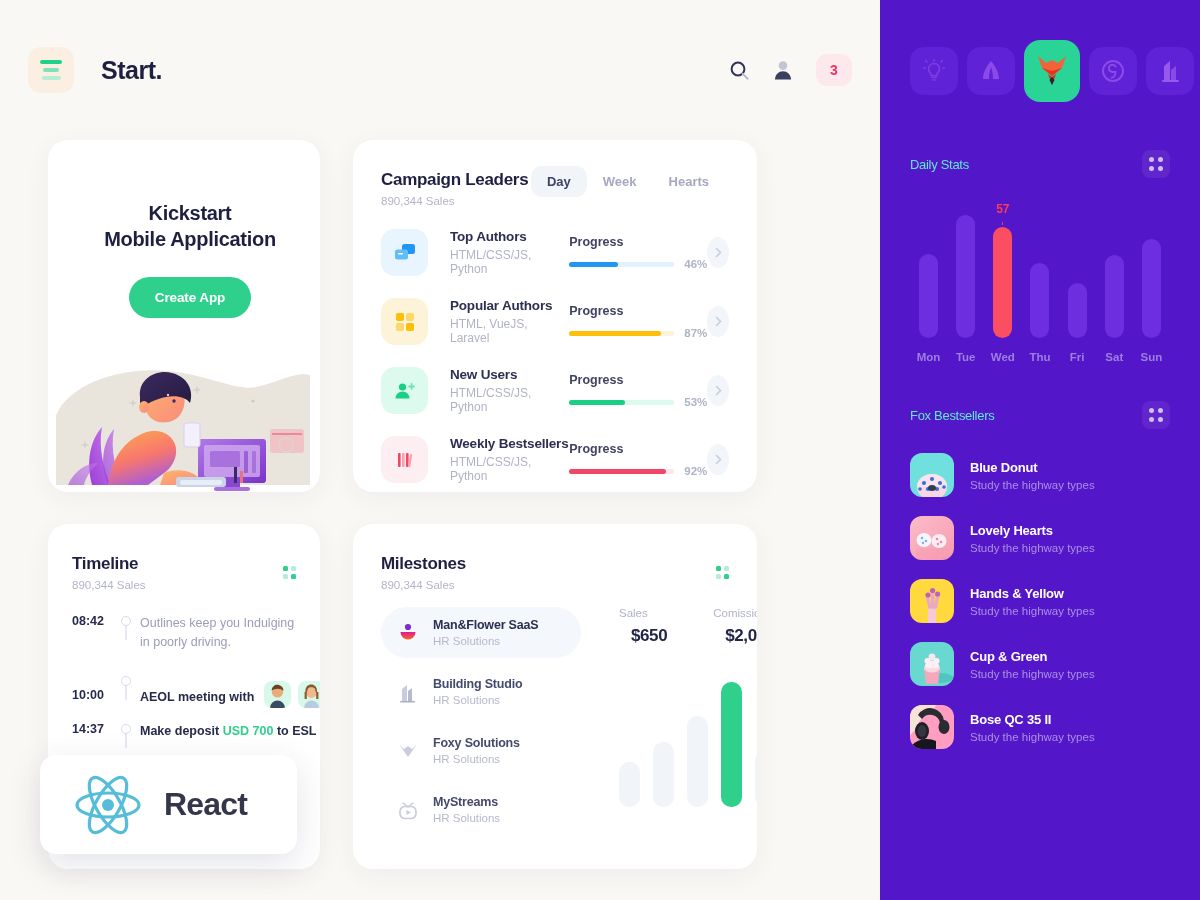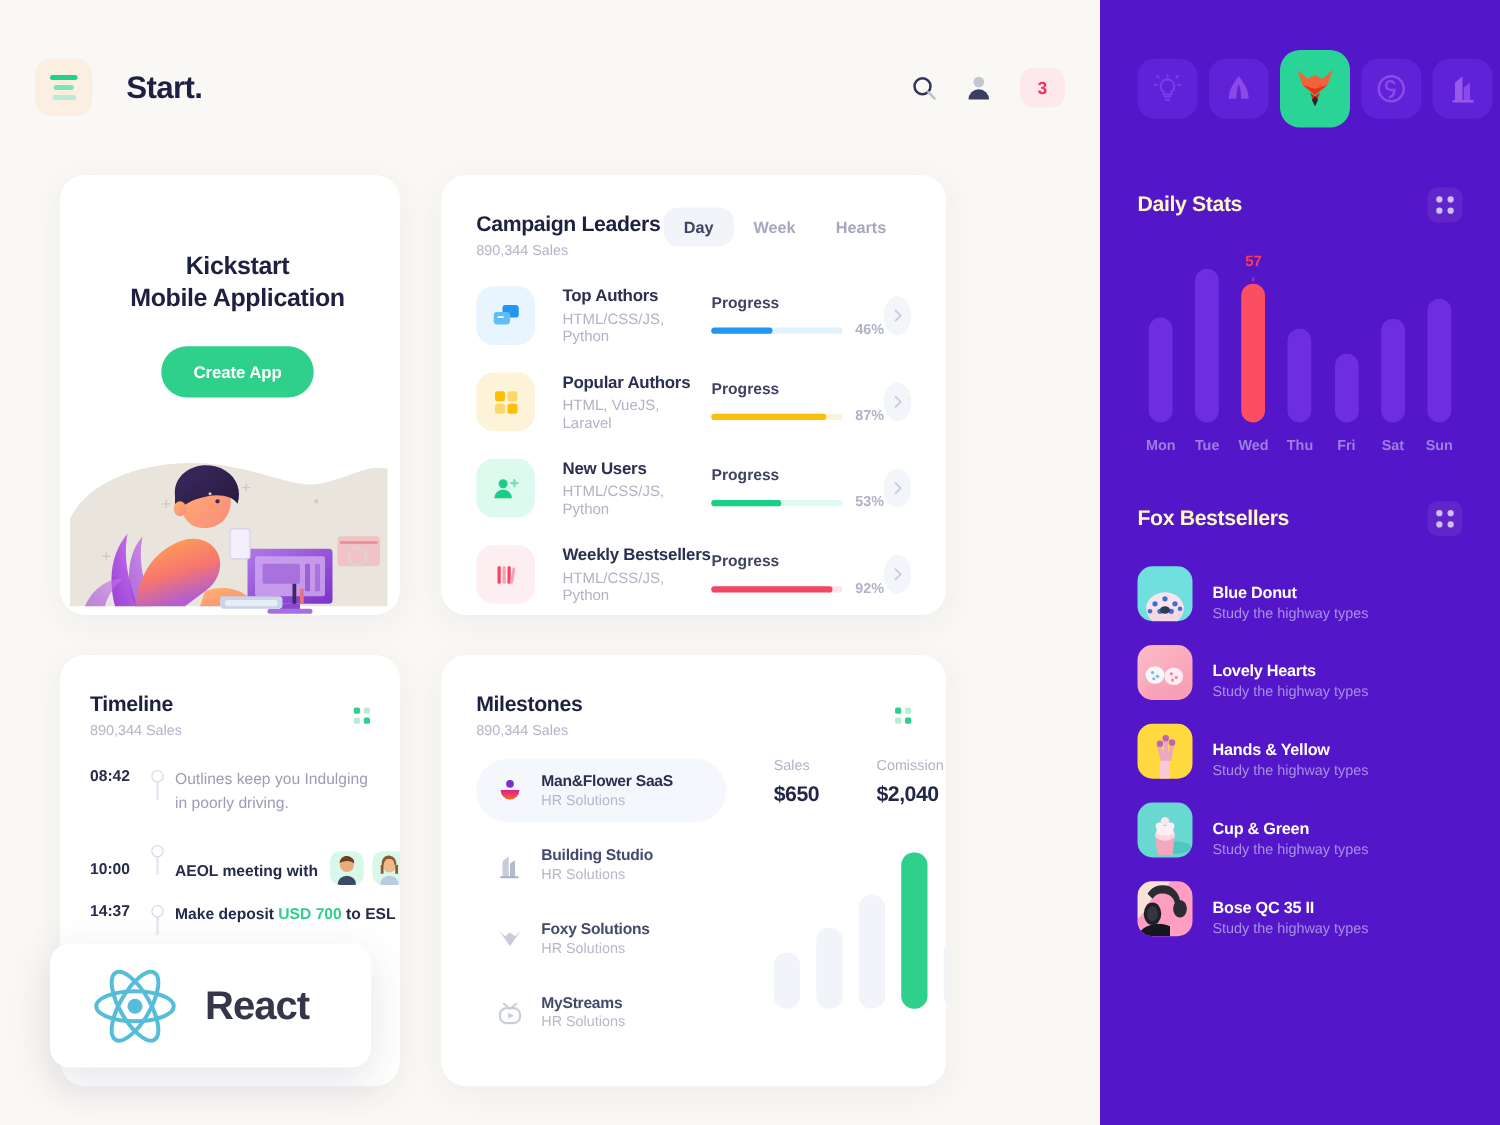--- a/index.html
+++ b/index.html
@@ -154,21 +154,21 @@
   }
   .ms-row.active { background:#f4f7fb; }
   .ms-ico { width:26px; flex:none; display:flex; align-items:center; justify-content:center; }
   .ms-name { font-size:12.5px; font-weight:bold; color:#444a6d; letter-spacing:-0.2px; }
   .ms-row.active .ms-name { color:#2b2f52; }
   .ms-sub { font-size:11.5px; color:#b5b8cb; margin-top:3px; }
   .ms-txt { margin-left:12px; }
   .ms-right { flex:1; padding-left:38px; }
   .ms-stats { display:flex; gap:46px; }
   .ms-stat-l { font-size:11.5px; color:#b0b3c8; }
-  .ms-stat-v { font-size:17px; font-weight:bold; color:#222748; margin-top:7px; letter-spacing:-0.4px; }
+  .ms-stat-v { font-size:17px; font-weight:bold; color:#222748; margin-top:7px; letter-spacing:-0.4px;margin-left:12px; }
   .ms-chart { display:flex; align-items:flex-end; gap:13px; height:125px; margin-top:36px; }
   .ms-bar { width:21px; border-radius:10px; background:#f1f4f9; }
   .ms-bar.hl { background:#2ed08b; }
 
   
   .react-card {
     position:absolute; left:40px; top:755px;
     width:257px; height:99px; border-radius:16px; background:#fff;
     box-shadow:0 10px 34px rgba(40,44,90,0.13);
     display:flex; align-items:center; padding-left:34px; gap:22px; z-index:40;
@@ -180,21 +180,21 @@
     width:320px; height:900px; background:#5416c9;
     padding:40px 30px 0 30px; position:relative; overflow:hidden;
   }
   .side-icons { display:flex; gap:9px; align-items:center; }
   .side-ico {
     width:48px; height:48px; border-radius:14px; background:#5f22d6;
     display:flex; align-items:center; justify-content:center; cursor:pointer; flex:none;
   }
   .side-ico.active { background:#2ad396; width:56px; height:62px; border-radius:16px; }
 
-  .side-title { color:#fef9c3; font-size:17px; font-weight:bold; letter-spacing:-0.3px; }
+  .side-title { color:#5eead4; font-size:13px; font-weight:normal; letter-spacing:-0.3px; }
   .side-head { display:flex; align-items:center; margin-top:48px; }
   .grip {
     margin-left:auto; width:28px; height:28px; border-radius:8px;
     background:rgba(255,255,255,0.07);
     display:grid; grid-template-columns:5px 5px; gap:4px;
     align-content:center; justify-content:center; cursor:pointer;
   }
   .grip b { width:5px; height:5px; border-radius:50%; background:#cfc0f2; display:block; }
 
   .ds-chart { margin-top:28px; height:132px; display:flex; align-items:flex-end; gap:0; }
@@ -202,21 +202,21 @@
   .ds-bar { width:19px; border-radius:10px; background:#6d2ee0; }
   .ds-bar.hl { background:#fb4e63; }
   .ds-val {
     position:absolute; top:-4px; font-size:12px; font-weight:bold; color:#fb3c52;
   }
   .ds-stem { position:absolute; width:0; border-left:1.5px dashed #fb4e63; opacity:0.85; }
   .ds-labels { display:flex; margin-top:13px; }
   .ds-lab { flex:1; text-align:center; font-size:11.5px; color:#9d7fe0; font-weight:600; }
 
   .fb-list { margin-top:24px; }
-  .fb-row { display:flex; align-items:flex-end; margin-bottom:19px; cursor:pointer; }
+  .fb-row { display:flex; align-items:center; margin-bottom:19px; cursor:pointer; }
   .fb-thumb {
     width:44px; height:44px; border-radius:12px; flex:none;
     position:relative; overflow:hidden;
   }
   .fb-meta { margin-left:16px; }
   .fb-name { font-size:13px; font-weight:bold; color:#fff; letter-spacing:-0.2px; }
   .fb-sub { font-size:11.5px; color:#a98fe6; margin-top:4px; }
 </style>
 </head>
 <body>

